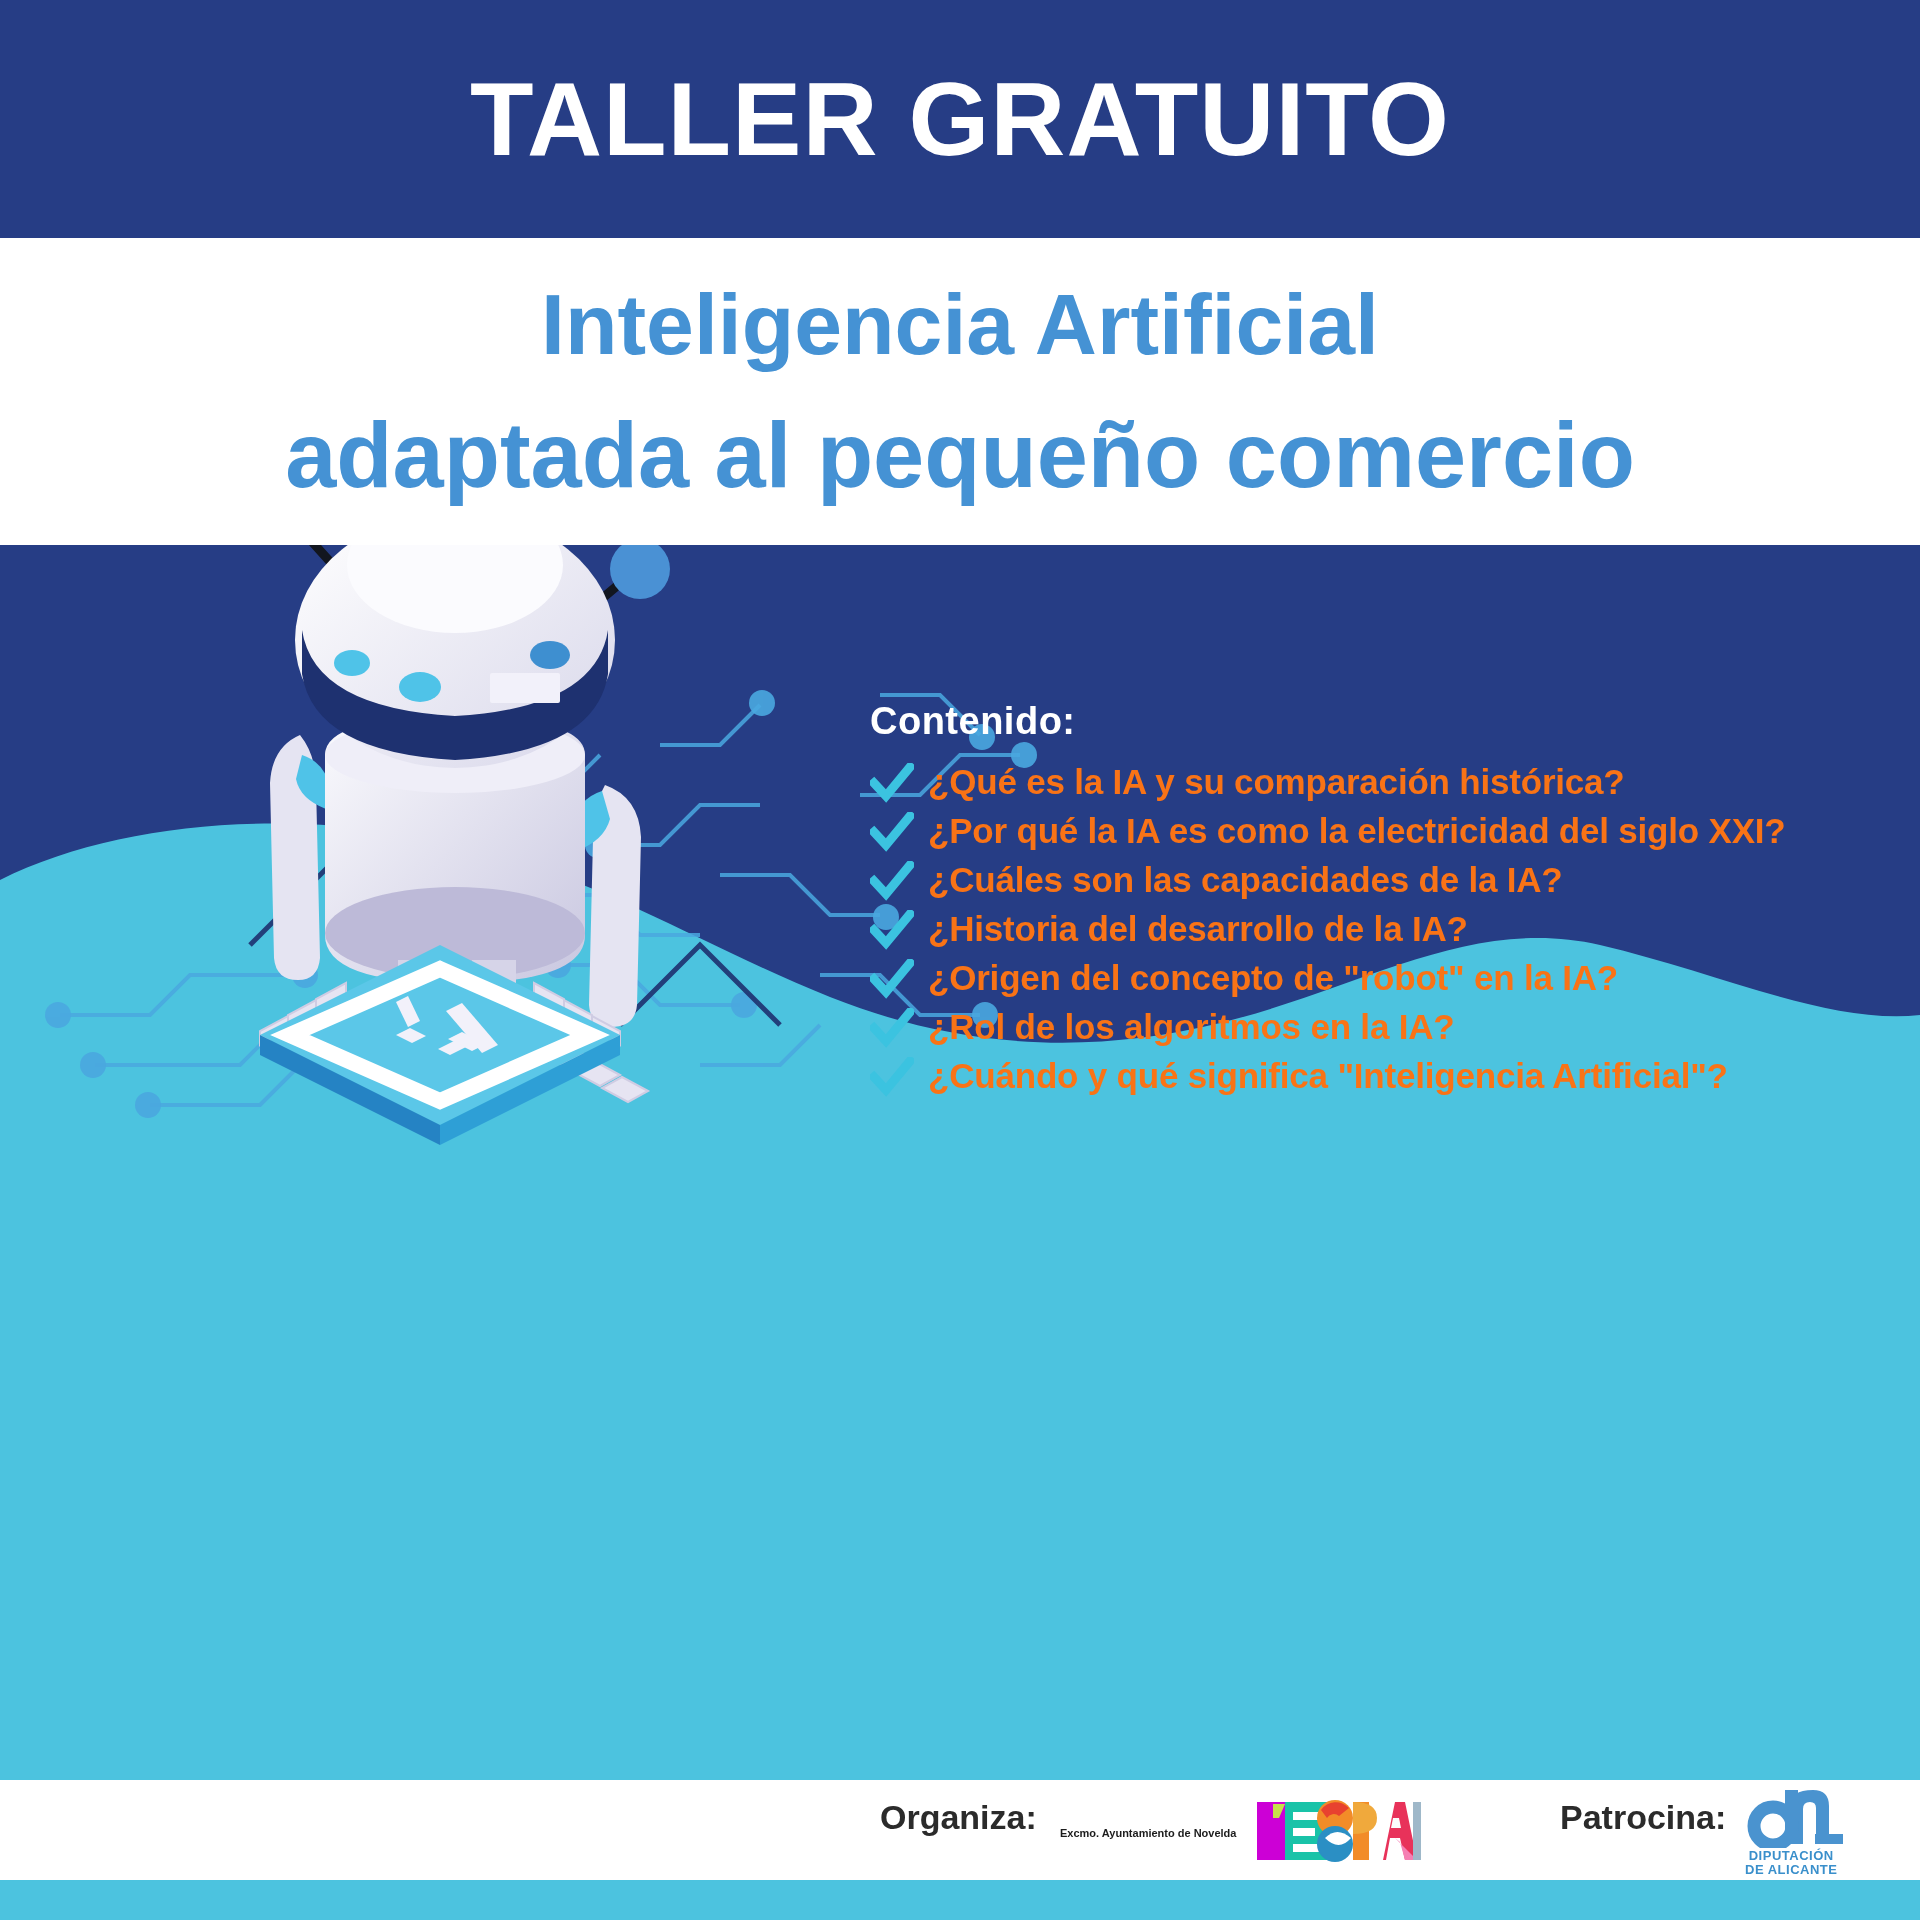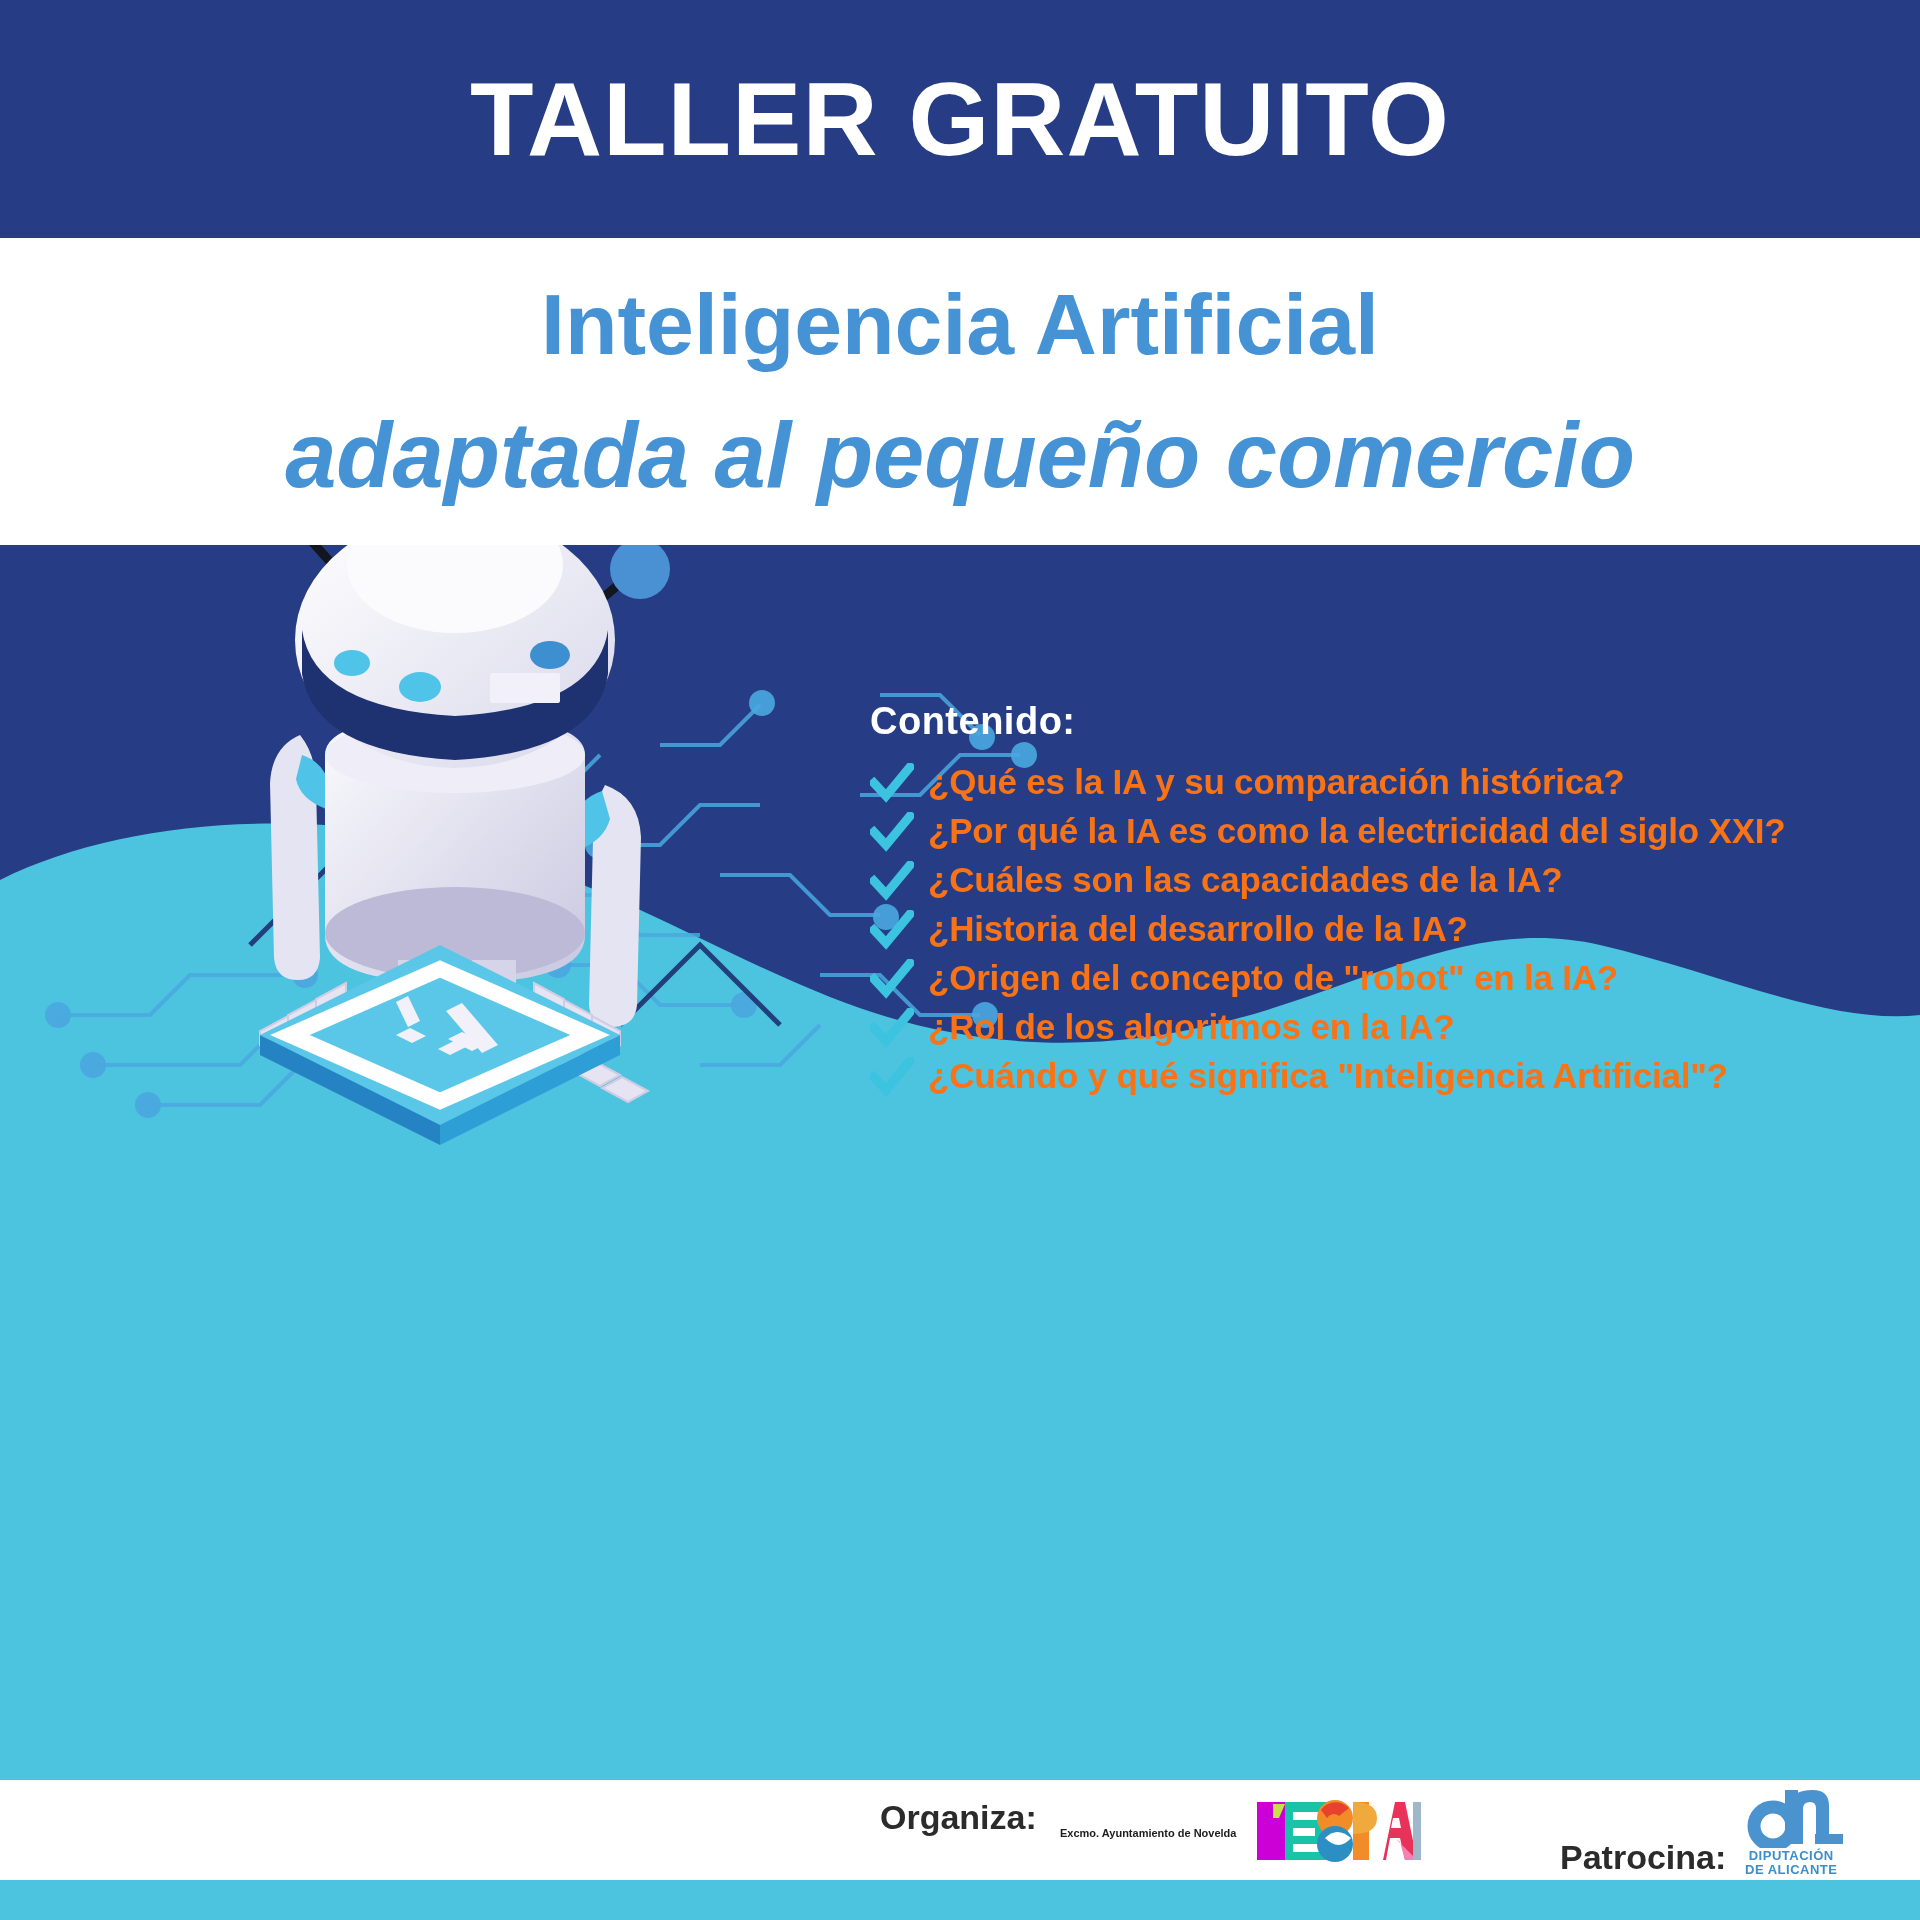--- a/index.html
+++ b/index.html
@@ -35,21 +35,21 @@
     display:flex; flex-direction:column; align-items:center; justify-content:center;gap:36px;
   }
   .title-line {
     color:#4592D4;
     font-weight:700;
     line-height:1.05;
     white-space:nowrap;
     text-align:center;
   }
   .title-line-1 { font-size:86px; }
-  .title-line-2 { font-size:92px; margin-top:2px;font-style:italic; }
+  .title-line-2 { font-size:92px; margin-top:2px; }
 
   
   .main {
     position:absolute; left:0; top:545px; width:1920px; height:1235px;
     background:#263D85;
     overflow:hidden;
   }
   .wave-svg { position:absolute; left:0; top:0; width:1920px; height:1235px; }
 
   
@@ -77,21 +77,21 @@
   
   .footer {
     position:absolute; left:0; top:1780px; width:1920px; height:100px;
     background:#ffffff;
     display:flex; align-items:center;
   }
   .footer-label {
     color:#2B2B2B; font-size:34px; font-weight:700; white-space:nowrap;
   }
   .footer-organiza { position:absolute; left:880px; top:18px; }
-  .footer-patrocina { position:absolute; left:1560px; top:18px;margin-top:40px; }
+  .footer-patrocina { position:absolute; left:1560px; top:18px; }
   .logo-novelda { position:absolute; left:1060px; top:4px; width:150px; height:96px;
                   display:flex; flex-direction:row; align-items:center; }
   .logo-novelda-caption { font-size:11px; color:#1c1c1c; white-space:nowrap; margin-top:2px; font-weight:700; }
   .logo-espai { position:absolute; left:1255px; top:18px; width:168px; height:66px; }
   .logo-dipu { position:absolute; left:1745px; top:6px; width:120px; height:92px;
                display:flex; flex-direction:column; align-items:flex-start; }
   .logo-dipu-caption { font-size:13px; color:#3A8FCB; font-weight:700; line-height:1.1;
                        text-align:center; letter-spacing:.5px; margin-top:1px; }
 
   

